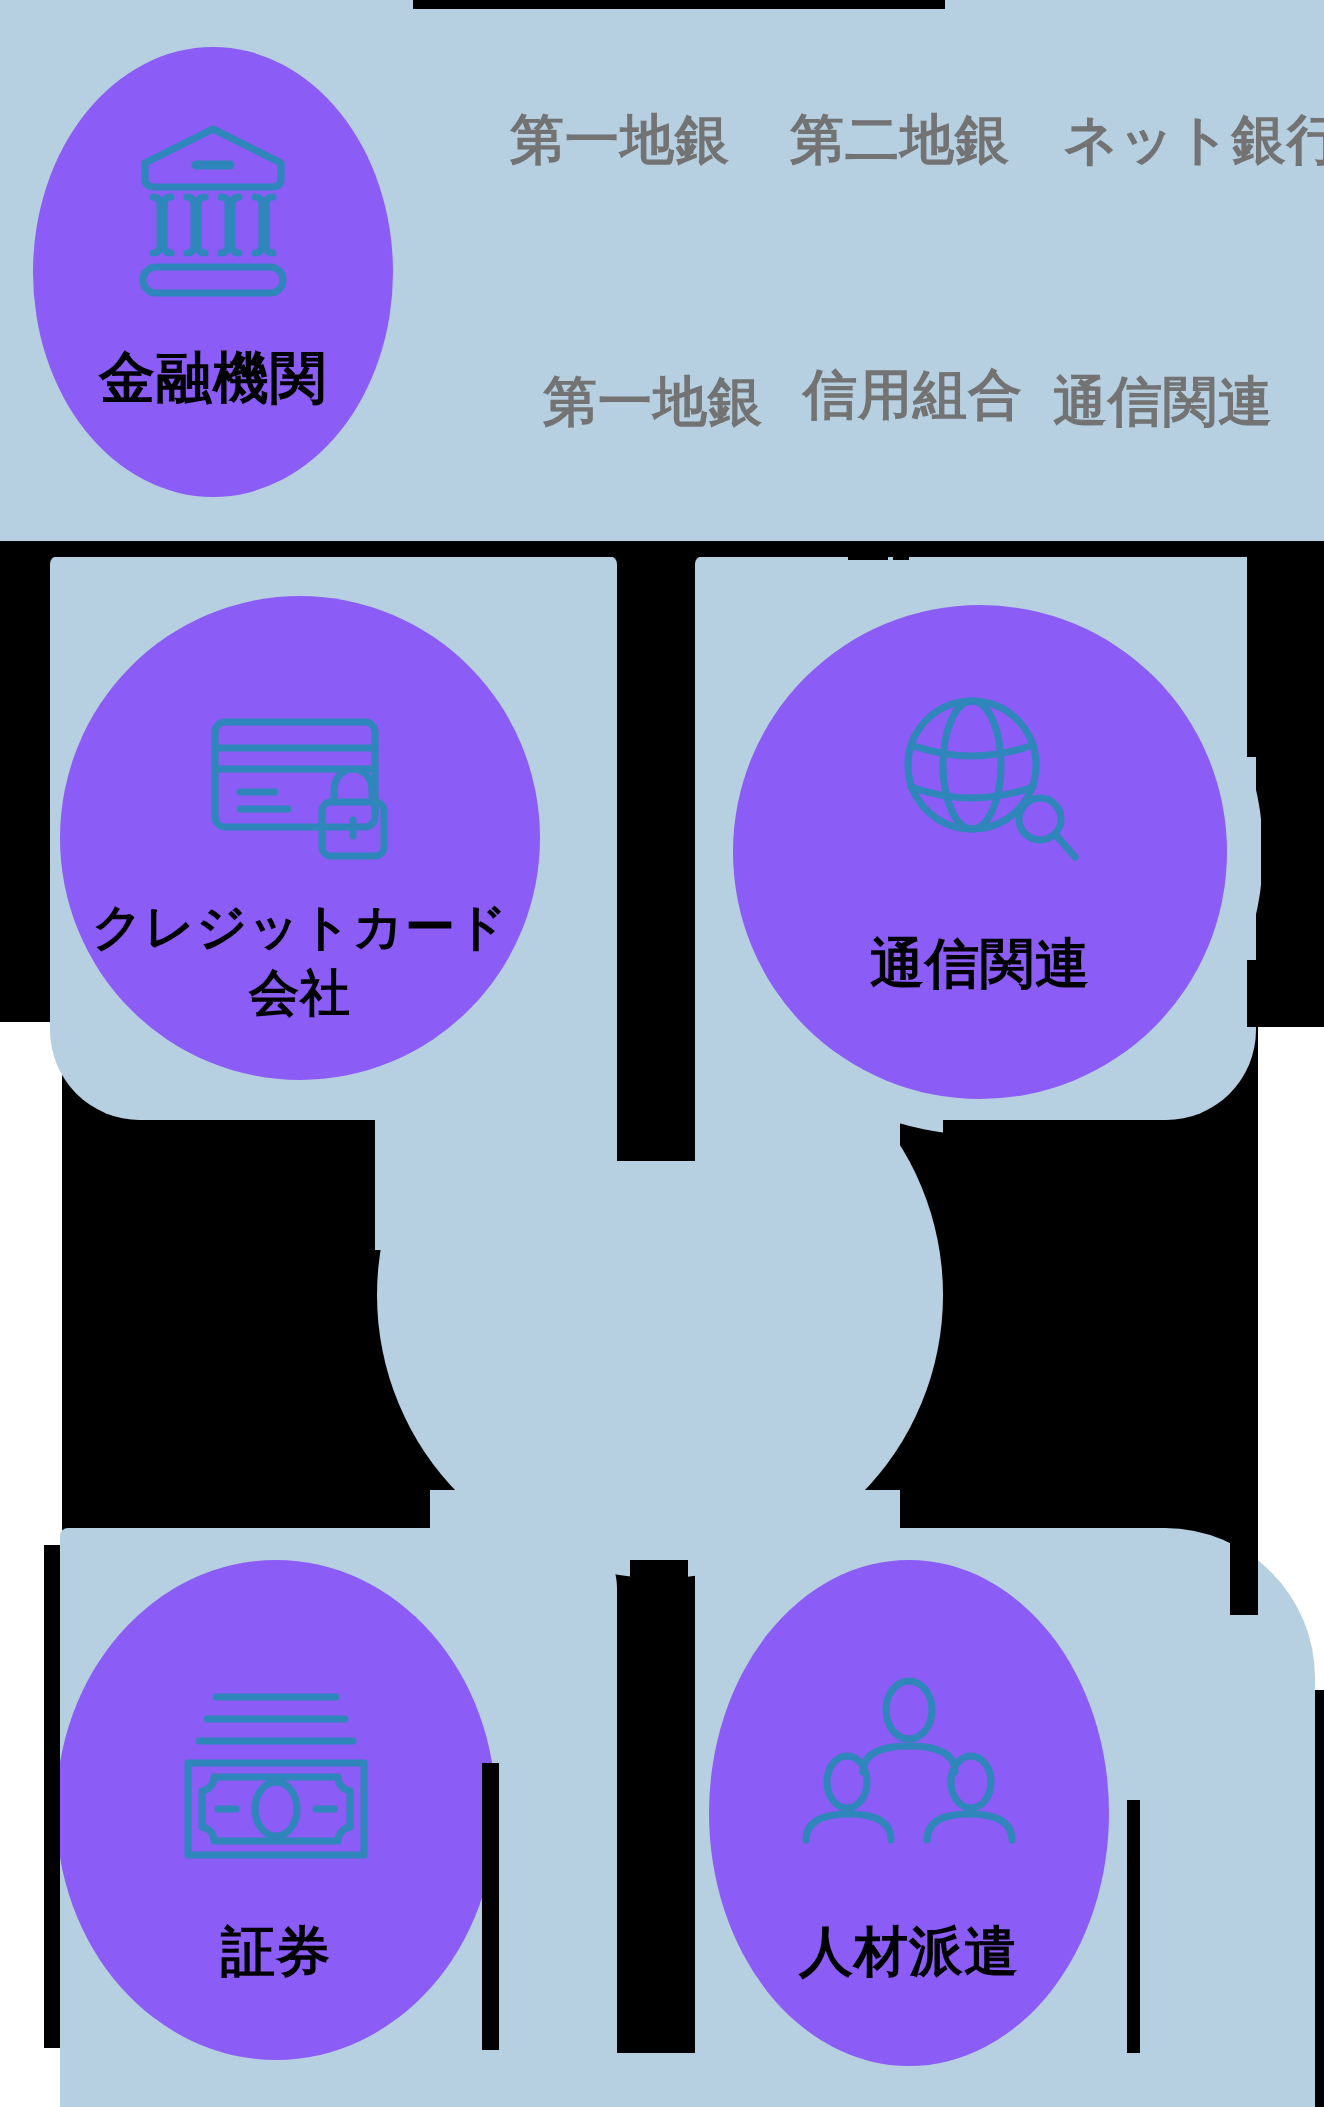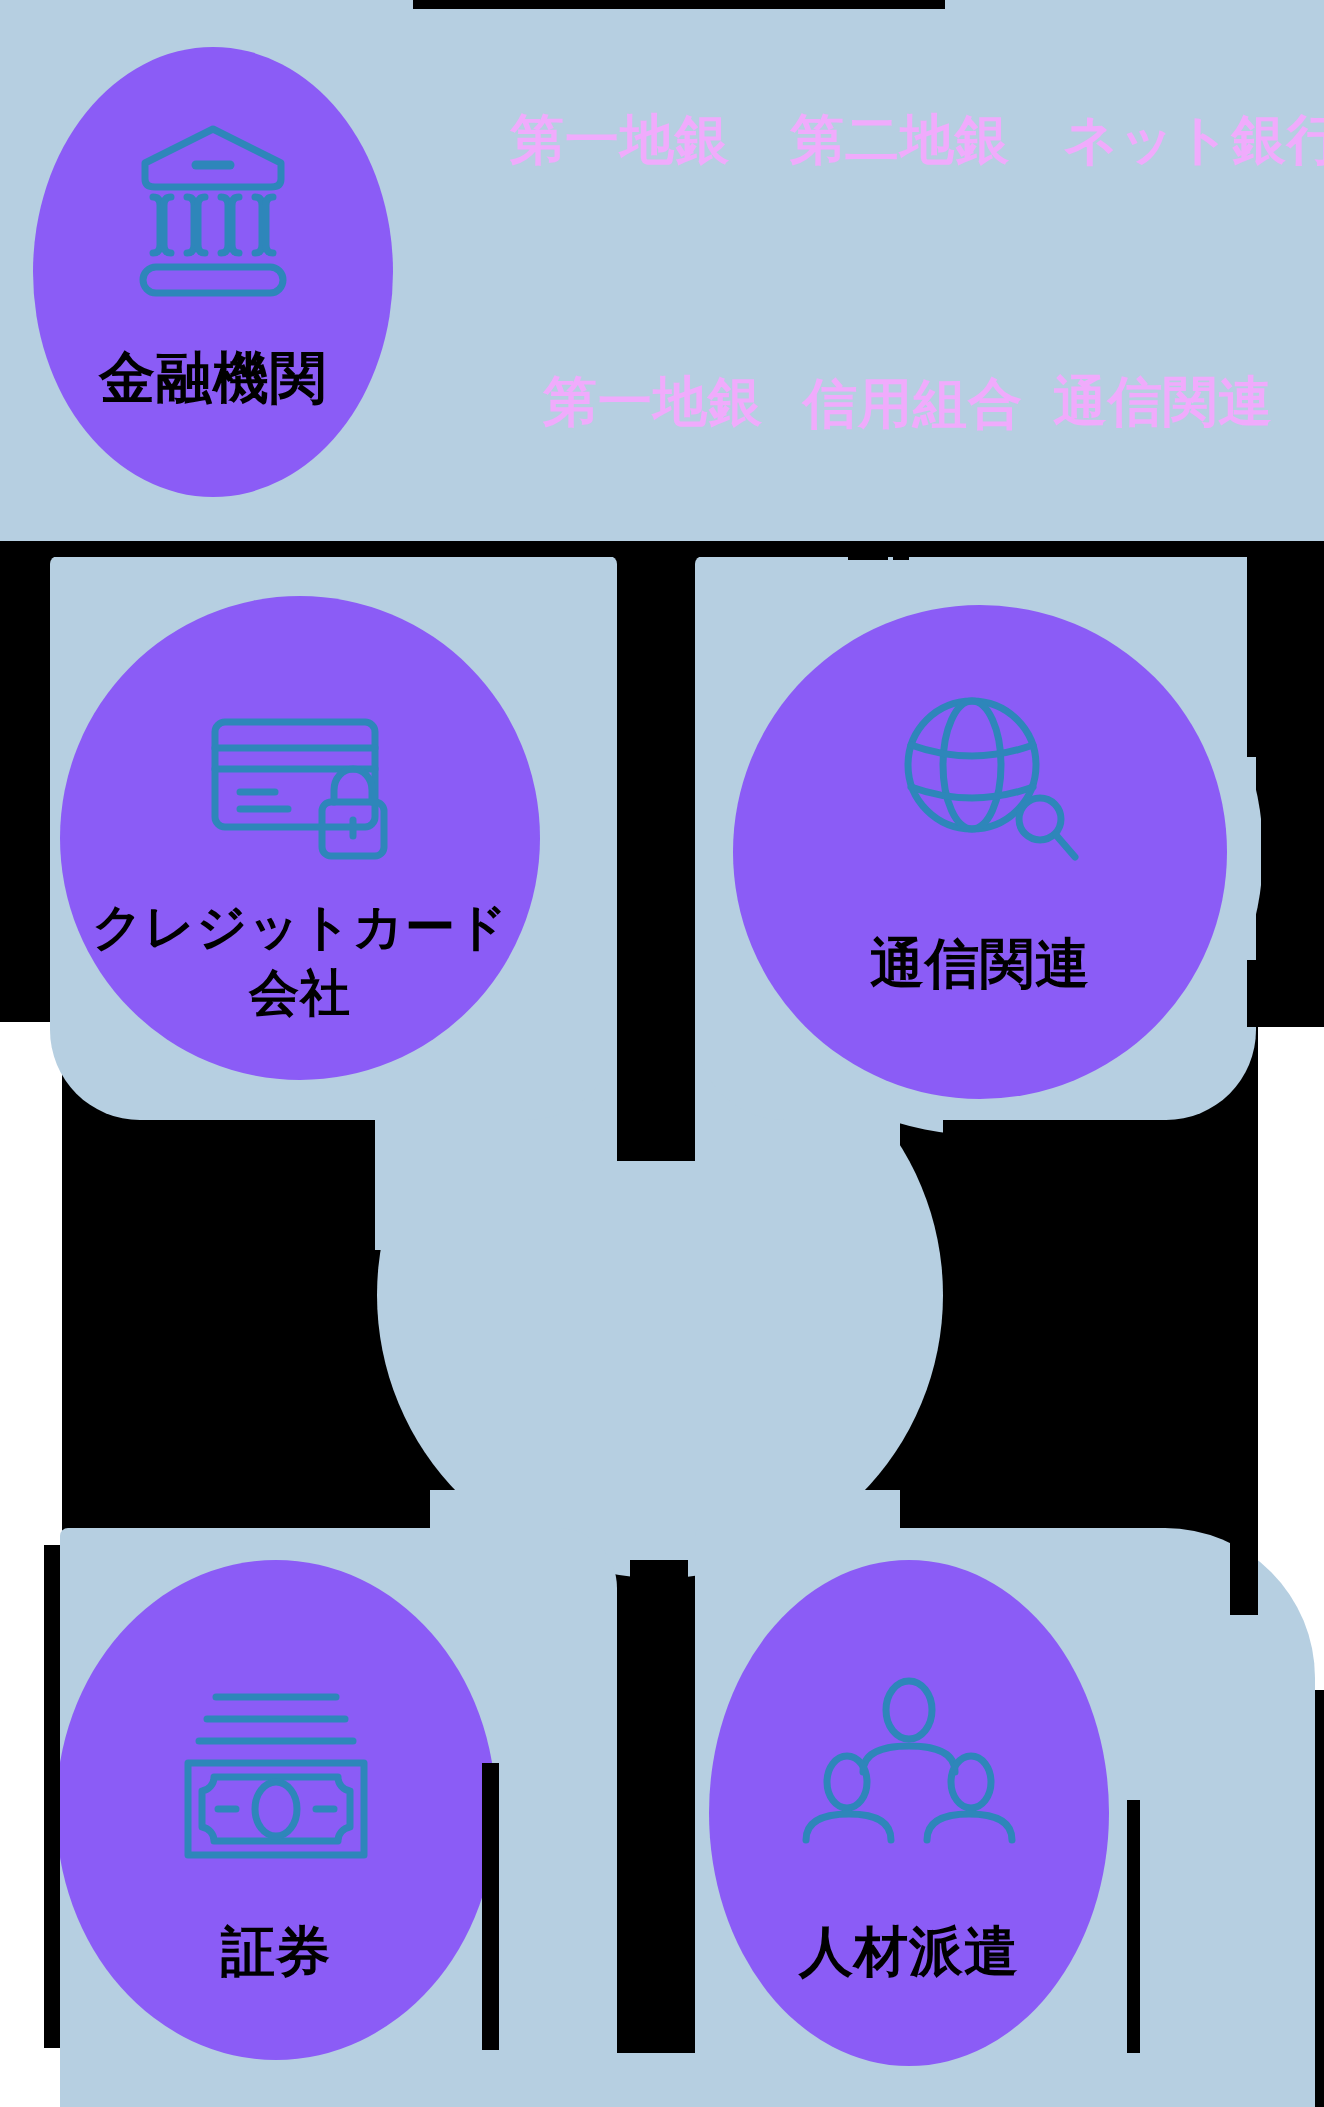--- a/index.html
+++ b/index.html
@@ -6,21 +6,21 @@
   #stage{position:relative;width:1324px;height:2107px;background:#000;overflow:hidden;
          font-family:"Liberation Sans",sans-serif;}
   .w{position:absolute;background:#ffffff;}
   .b{position:absolute;background:#b6cfe1;}
   .k{position:absolute;background:#000000;}
   .ring{position:absolute;background:#b6cfe1;border-radius:50%;}
   .circle{position:absolute;background:#8b5cf6;border-radius:50%;}
   .icon{position:absolute;left:50%;transform:translateX(-50%);}
   .label{position:absolute;width:100%;text-align:center;font-weight:700;color:#000;
          line-height:1.25;letter-spacing:1px;white-space:nowrap;}
-  .toplabel{position:absolute;font-weight:700;color:#f0abfc;font-size:54px;white-space:nowrap;
+  .toplabel{position:absolute;font-weight:700;color:#737373;font-size:54px;white-space:nowrap;
             letter-spacing:1px;}
   svg{display:block;}
   .stroke{fill:none;stroke:#2e86ba;stroke-width:7;stroke-linecap:round;stroke-linejoin:round;}
   .stroke-thick{fill:none;stroke:#2e86ba;stroke-width:9;stroke-linecap:round;stroke-linejoin:round;}
 </style>
 </head>
 <body>
 
 <div id="stage">
 
@@ -61,21 +61,21 @@
         <rect class="stroke" x="-70" y="52" width="140" height="26" rx="13"></rect>
       </svg>
     </span>
     <div class="label" style="top:296px;font-size:56px;">金融機関</div>
   </div>
 
   <span class="toplabel" style="left:510px;top:104px;">第一地銀</span>
   <span class="toplabel" style="left:790px;top:104px;">第二地銀</span>
   <span class="toplabel" style="left:1063px;top:104px;">ネット銀行</span>
   <span class="toplabel" style="left:543px;top:366px;">第一地銀</span>
-  <span class="toplabel" style="left:803px;top:368px;text-align:right;">信用組合</span>
+  <span class="toplabel" style="left:803px;top:359px;text-align:right;">信用組合</span>
   <span class="toplabel" style="left:1053px;top:366px;">通信関連</span>
 
   <div class="circle" style="left:60px;top:596px;width:480px;height:484px;">
     <span class="icon" style="top:71px;">
       <svg width="230" height="230" viewBox="-115 -115 230 230">
         <rect class="stroke" x="-85" y="-60" width="160" height="105" rx="10"></rect>
         <path class="stroke" d="M-85,-34 L75,-34"></path>
         <path class="stroke" d="M-85,-13 L75,-13"></path>
         <path class="stroke" d="M-60,10 L-25,10"></path>
         <path class="stroke" d="M-60,27 L-12,27"></path>

